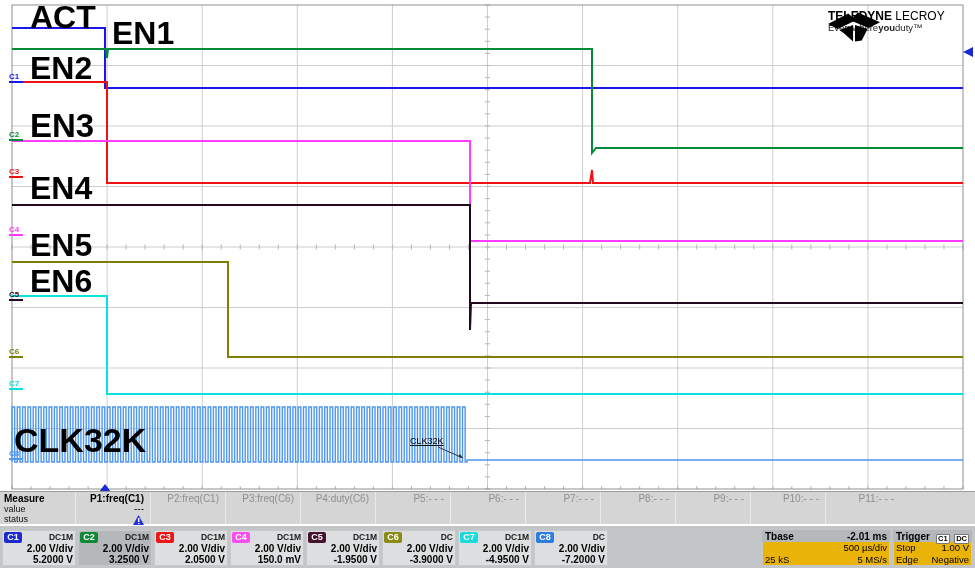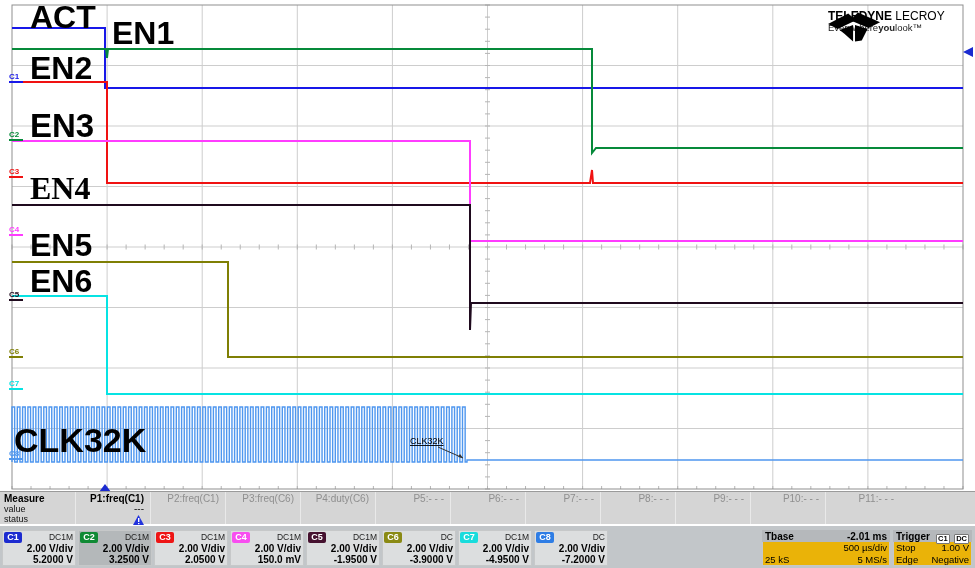--- a/index.html
+++ b/index.html
@@ -30,21 +30,21 @@
   .m-col .val{font-size:10px;line-height:10px;color:#222;height:10px;}
   .m-col .stat{height:11px;line-height:11px;}
   
   .bottom-bar{position:absolute;left:0;top:526px;width:975px;height:42px;background:#c2c6c9;}
   .chbox{position:absolute;top:4px;width:74px;height:36px;background:#dcdedf;
          box-shadow:inset 0 0 0 1px #c6c8c9;box-sizing:border-box;padding:1px 3px 0 2px;}
   .chbox.selected{background:#b4b8ba;}
   .ch-head{display:flex;justify-content:space-between;align-items:center;height:12px;}
   .ch-badge{display:inline-block;min-width:14px;padding:0 2px;height:11px;line-height:11px;
             border-radius:2px;color:#fff;font-size:9px;font-weight:700;text-align:center;}
-  .ch-coup{font-size:8.5px;color:#222;font-weight:400;}
+  .ch-coup{font-size:8.5px;color:#222;font-weight:700;}
   .ch-line{font-size:10px;font-weight:700;color:#000;text-align:right;line-height:11px;}
   .infobox{position:absolute;top:4px;height:36px;background:#eab308;
            box-shadow:inset 0 0 0 1px #c6c8c9;box-sizing:border-box;}
   .ib-head{height:12px;background:#b5b8bb;display:flex;justify-content:space-between;
            align-items:center;padding:0 3px;}
   .ib-head .t{font-size:10px;font-weight:700;color:#000;}
   .ib-head .v{font-size:10px;font-weight:700;color:#000;}
   .ib-row{display:flex;justify-content:space-between;padding:0 3px;font-size:9.5px;
           color:#000;line-height:12px;}
   .ib-row .r{margin-left:auto;}
@@ -246,35 +246,35 @@
         <polygon points="963,52 973,47 973,57" fill="#1a2ad0"></polygon>
         <text x="410" y="444" font-size="9" fill="#000" text-decoration="underline" font-family="&quot;Liberation Sans&quot;,sans-serif">CLK32K</text>
         <line x1="438" y1="447" x2="463" y2="458" stroke="#333" stroke-width="1"></line>
         <polygon points="463,458 458,457 460,454" fill="#333"></polygon>
       </svg>
     <div id="wave-labels">
         <div class="wave-label" style="left: 30px; top: 1px; font-size: 32px;">ACT</div>
         <div class="wave-label" style="left: 112px; top: 17px; font-size: 32px;">EN1</div>
         <div class="wave-label" style="left: 30px; top: 52px; font-size: 32px;">EN2</div>
         <div class="wave-label" style="left: 30px; top: 109px; font-size: 33px;">EN3</div>
-        <div class="wave-label" style="left: 30px; top: 172px; font-size: 32px; font-family: Liberation Serif, serif;">EN4</div>
+        <div class="wave-label" style="left: 30px; top: 172px; font-size: 32px;">EN4</div>
         <div class="wave-label" style="left: 30px; top: 229px; font-size: 32px;">EN5</div>
         <div class="wave-label" style="left: 30px; top: 265px; font-size: 32px;">EN6</div>
         <div class="wave-label" style="left: 14px; top: 423px; font-size: 34px;">CLK32K</div>
       </div>
     <div class="logo">
       <svg width="54" height="34" viewBox="0 0 56 34">
         <polygon points="0,14 21,3 29,10 10,19" fill="#000"></polygon>
         <polygon points="31,2 54,12 42,18 23,10" fill="#000"></polygon>
         <polygon points="12,20 26,15 26,32 17,24" fill="#000"></polygon>
         <polygon points="28,15 41,19 35,31 28,32" fill="#000"></polygon>
       </svg>
       <div class="logo-text">
         <div class="brand"><span class="b1">TELEDYNE</span> <span class="b2">LECROY</span></div>
-        <div class="tagline"><span>Everywhere</span><span class="tb">you</span><span>look™</span></div>
+        <div class="tagline"><span>Everywhere</span><span class="tb">you</span><span>duty™</span></div>
       </div>
     </div>
   </div>
 
   <div class="measure-panel">
     <div class="m-labelcol">
       <div class="m-title">Measure</div>
       <div class="m-sub">value</div>
       <div class="m-sub">status</div>
     </div>

